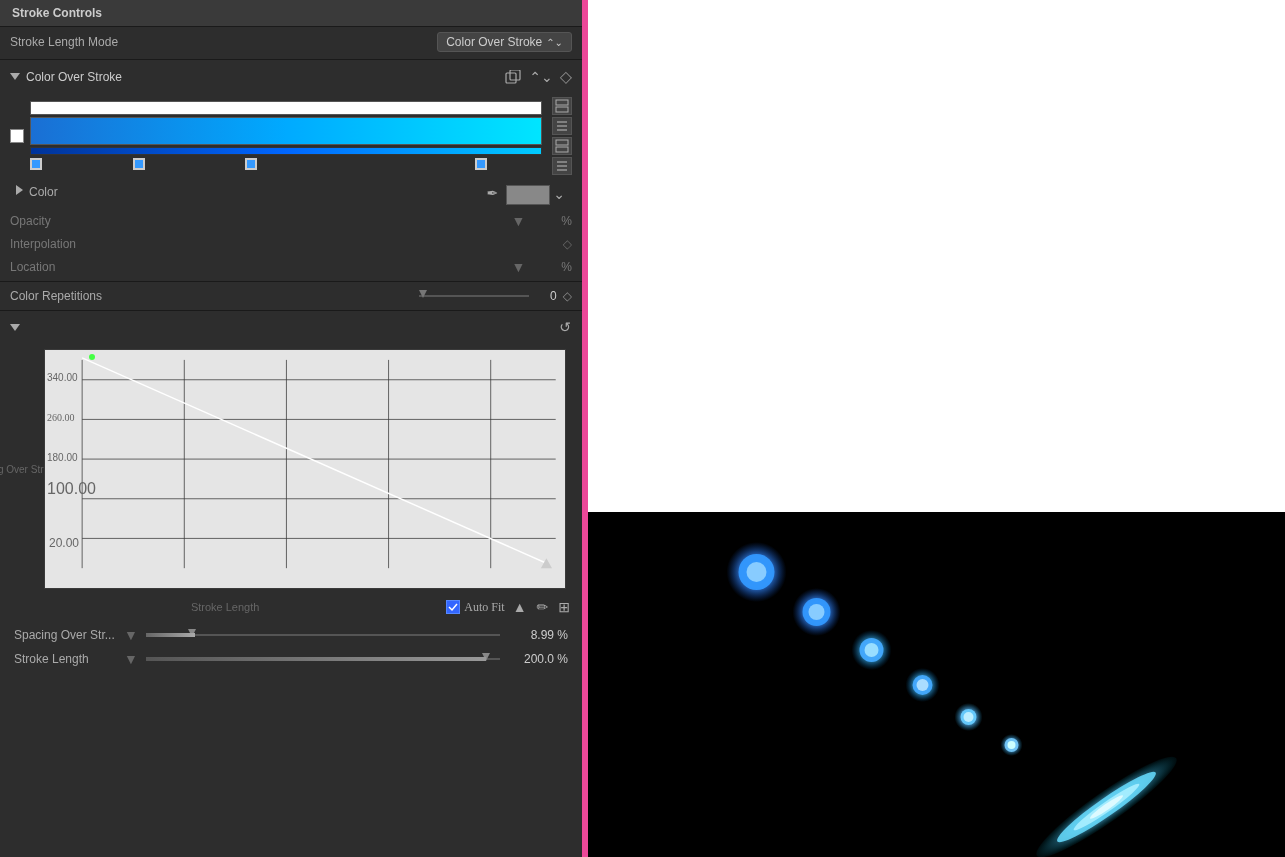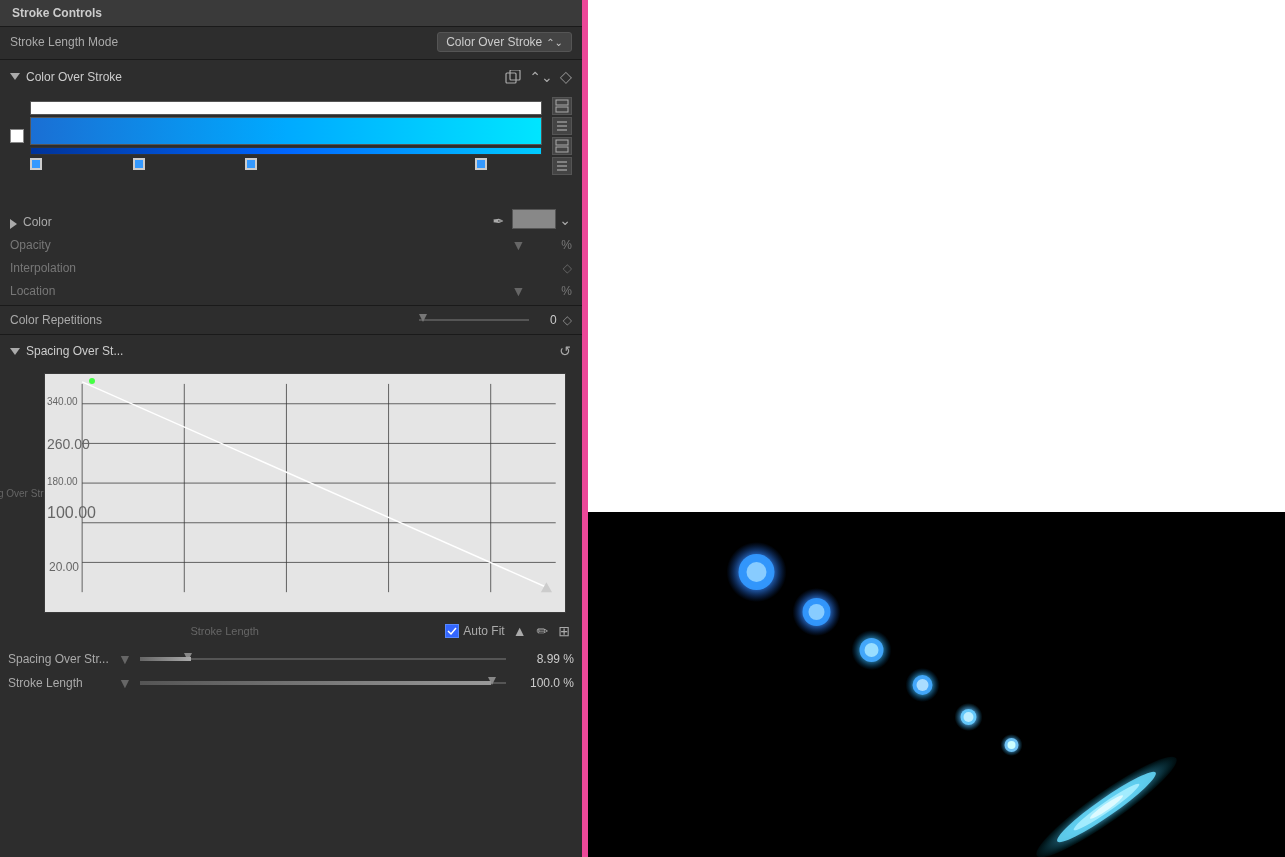--- a/index.html
+++ b/index.html
@@ -176,23 +176,22 @@
 
     .side-icon svg {
       width: 14px;
       height: 14px;
       fill: #aaaaaa;
     }
 
     
     .color-row {
       display: flex;
-      align-items: flex-end;
-      padding: 4px 10px;
-      margin-top: 24px;
+      align-items: flex-start;
+      padding: 4px 16px;
     }
 
     .eyedropper-icon {
       font-size: 14px;
       margin-left: auto;
       margin-right: 8px;
       color: #aaaaaa;
       cursor: pointer;
     }
 
@@ -323,38 +322,39 @@
       border: 1px solid #5588ff;
       display: flex;
       align-items: center;
       justify-content: center;
       cursor: pointer;
     }
 
     .checkbox-label {
       color: #aaaaaa;
       font-size: 12px;
+      font-family: Liberation Serif, serif;
     }
 
     .tool-icon {
       color: #aaaaaa;
       font-size: 14px;
       cursor: pointer;
       padding: 2px;
     }
 
     
     .bottom-sliders {
       padding: 2px 0;
     }
 
     .bottom-slider-row {
       display: flex;
       align-items: center;
-      padding: 4px 8px;
+      padding: 4px 14px;
     }
 
     .bottom-slider-label {
       color: #aaaaaa;
       font-size: 12px;
       min-width: 110px;
     }
 
     .bottom-slider-track {
       flex: 1;
@@ -533,21 +533,20 @@
       <div class="rep-thumb"></div>
     </div>
     <span class="rep-value">0</span>
     <span class="diamond-icon">◇</span>
   </div>
 
   <div class="divider"></div>
 
   <div class="section-header">
     <div class="triangle-down"></div>
-    <span class="section-title">Spacing Over St...</span>
     <button class="icon-btn" style="margin-left:auto;">↺</button>
   </div>
 
   <div class="chart-wrapper">
     <div style="font-size:10px; color:#666; writing-mode:vertical-rl; transform:rotate(180deg); position:absolute; left:-28px; top:50%; transform:translateY(-50%) rotate(-90deg); white-space:nowrap;">Spacing Over Stroke</div>
     <div class="chart-area">
 
       <div style="position:absolute; top:4px; left:44px; width:6px; height:6px; background:#44ff44; border-radius:50%;"></div>
 
       <svg class="chart-line-svg" viewBox="0 0 560 240" preserveAspectRatio="none">
@@ -563,21 +562,21 @@
         <line x1="260" y1="10" x2="260" y2="220" stroke="#3a3a3a" stroke-width="0.8"></line>
         <line x1="370" y1="10" x2="370" y2="220" stroke="#3a3a3a" stroke-width="0.8"></line>
         <line x1="480" y1="10" x2="480" y2="220" stroke="#3a3a3a" stroke-width="0.8"></line>
 
         <polyline points="40,8 540,215" fill="none" stroke="#ffffff" stroke-width="1.5"></polyline>
 
         <polygon points="540,210 534,220 546,220" fill="#cccccc"></polygon>
       </svg>
 
       <div style="position:absolute; left:2px; top:22px; color:#666; font-size:10px;">340.00</div>
-      <div style="position:absolute; left:2px; top:62px; color:#666; font-size:14px;">260.00</div>
+      <div style="position:absolute; left:2px; top:62px; color:#666; font-size:10px;font-family:Liberation Serif, serif;">260.00</div>
       <div style="position:absolute; left:2px; top:102px; color:#666; font-size:10px;">180.00</div>
       <div style="position:absolute; left:2px; top:130px; color:#666; font-size:16px;">100.00</div>
       <div style="position:absolute; left:4px; top:186px; color:#666; font-size:12px;">20.00</div>
     </div>
   </div>
 
   <div class="chart-toolbar">
     <span class="stroke-length-label">Stroke Length</span>
     <div class="checkbox-container">
       <div class="checkbox-blue">
@@ -608,21 +607,21 @@
     </div>
 
     <div class="bottom-slider-row">
       <span class="bottom-slider-label">Stroke Length</span>
       <span style="color:#666;font-size:14px;">▼</span>
       <div class="bottom-slider-track">
         <div class="bottom-slider-thumb-triangle" style="left: 95%;"></div>
         <div style="position:absolute;top:-1px;left:0;width:96%;height:4px;background:linear-gradient(to right, #555, #999);"></div>
       </div>
       <span class="bottom-slider-value">
-        <span>100.0</span>
+        <span>200.0</span>
         <span>%</span>
       </span>
     </div>
   </div>
 </div>
 
 <div class="right-panel">
 
   <div class="right-top"></div>
 

